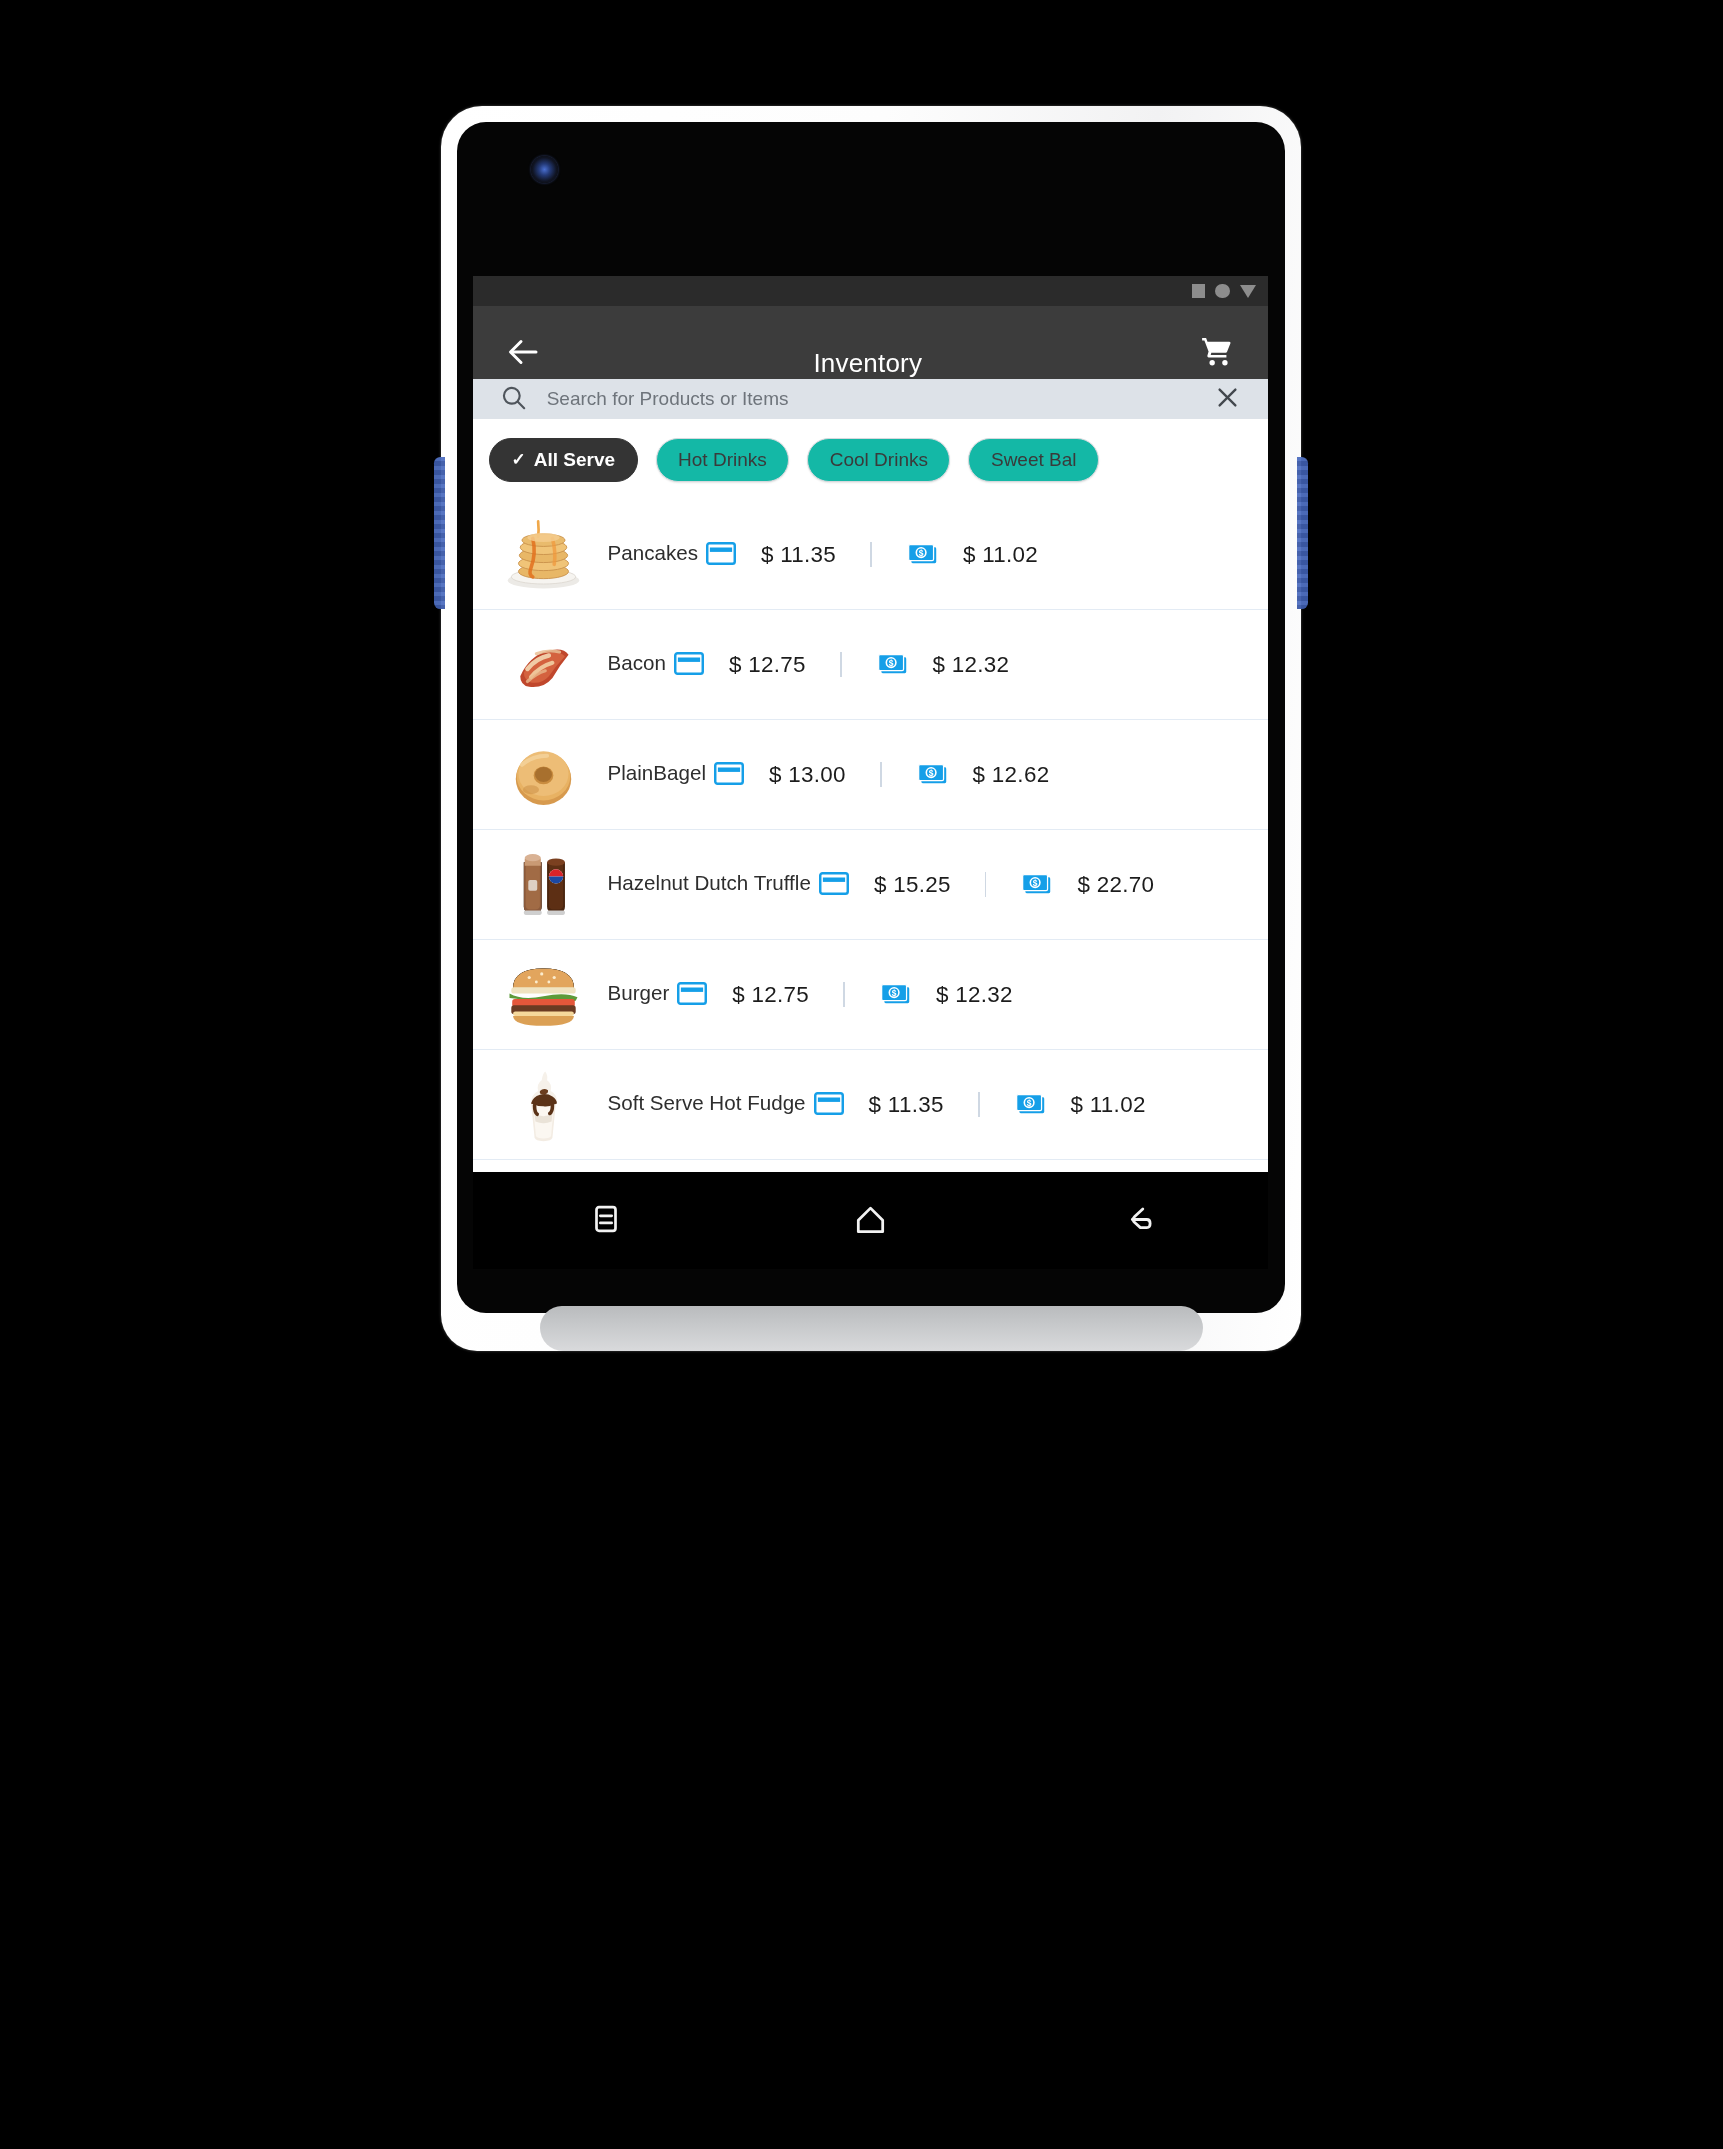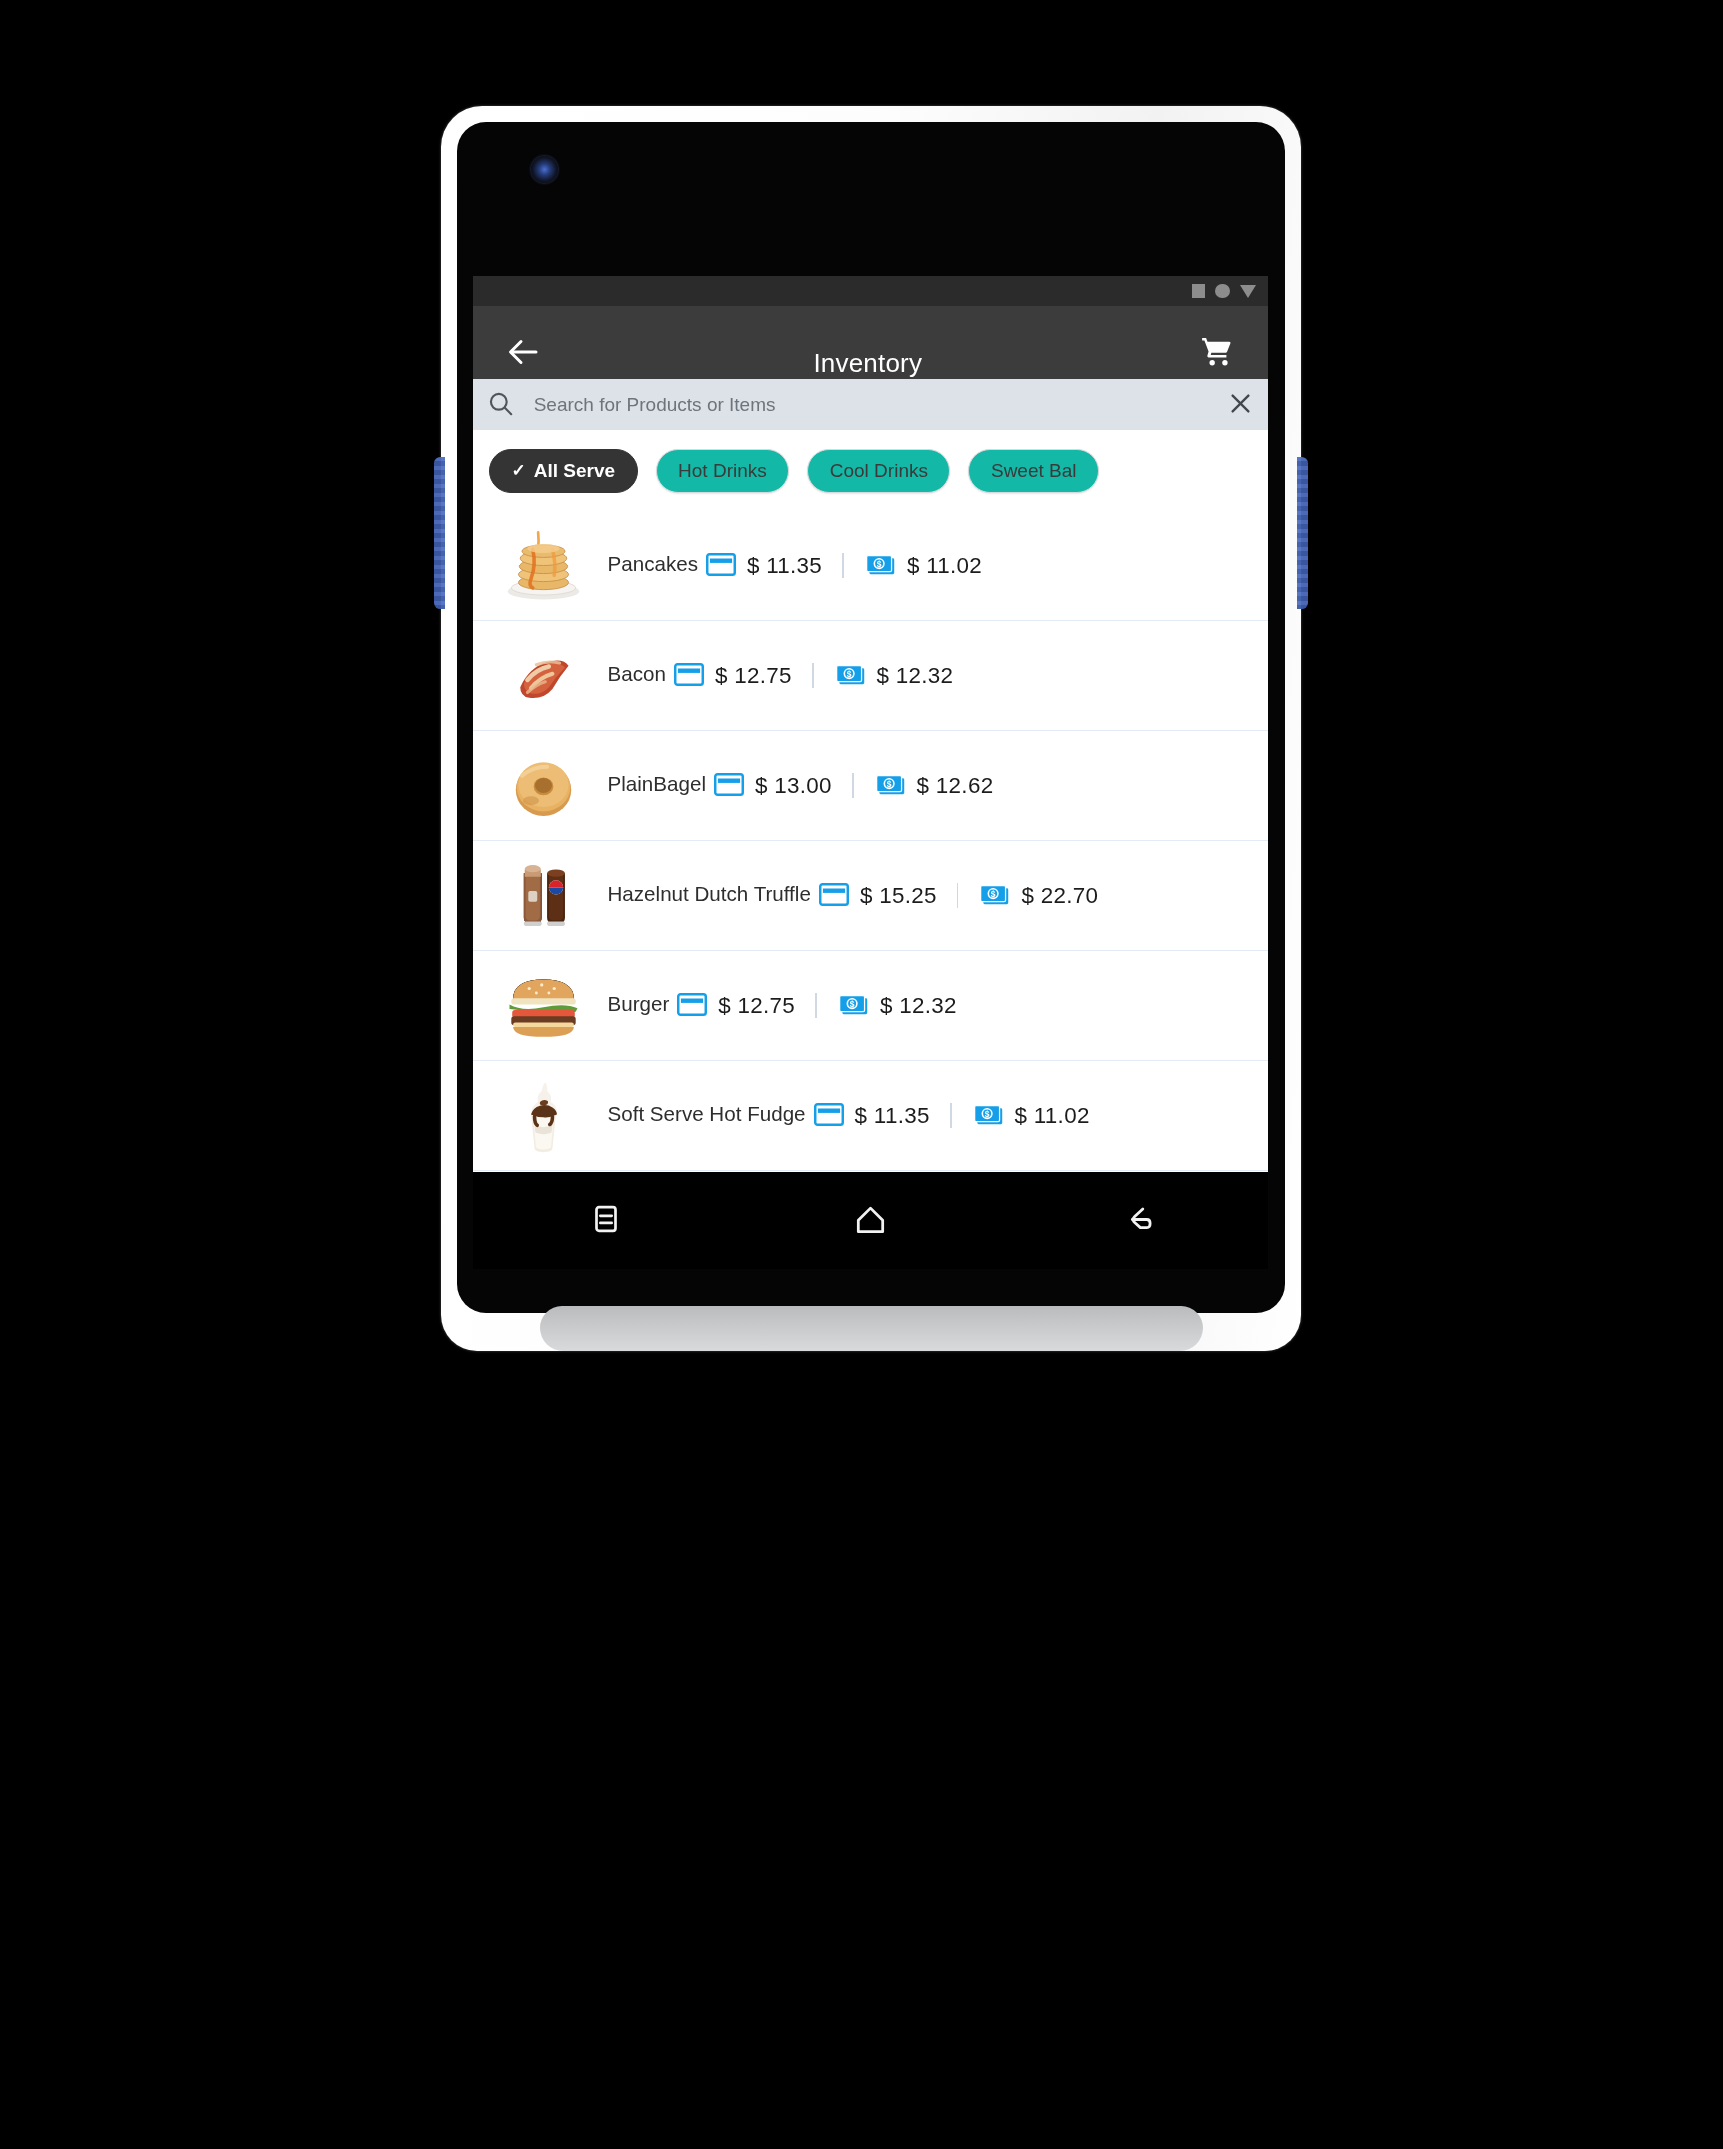--- a/index.html
+++ b/index.html
@@ -125,25 +125,25 @@
     text-align: center;
     color: #ffffff;
     font-size: 26px;
     letter-spacing: 0.2px;
     margin-left: -5.4px;
   }
   #cart-button { width: 52px; height: 52px; display: flex; align-items: center; justify-content: center; cursor: pointer; }
 
   
   #search-bar {
-    height: 51px;
+    height: 40px;
     background: #dde2e8;
     display: flex;
     align-items: center;
-    padding: 0 14px;
+    padding: 0 27px;
     gap: 19.7px;
   }
   #search-icon { flex: 0 0 auto; }
   #search-input {
     flex: 1;
     border: none;
     outline: none;
     background: transparent;
     font-family: "Liberation Sans", sans-serif;
     font-size: 19px;
@@ -217,21 +217,21 @@
     flex-direction: row;
     gap: 8px;
   }
   .product-name {
     font-size: 20.6px;
     color: #2e2e2e;
   }
   .price-line {
     display: flex;
     align-items: center;
-    gap: 11px;
+    gap: 25px;
   }
   .price-text {
     font-size: 22.4px;
     color: #1c1c1c;
     letter-spacing: 0.3px;
   }
   .price-divider {
     width: 1.8px;
     height: 25px;
     background: #cfd8e3;

